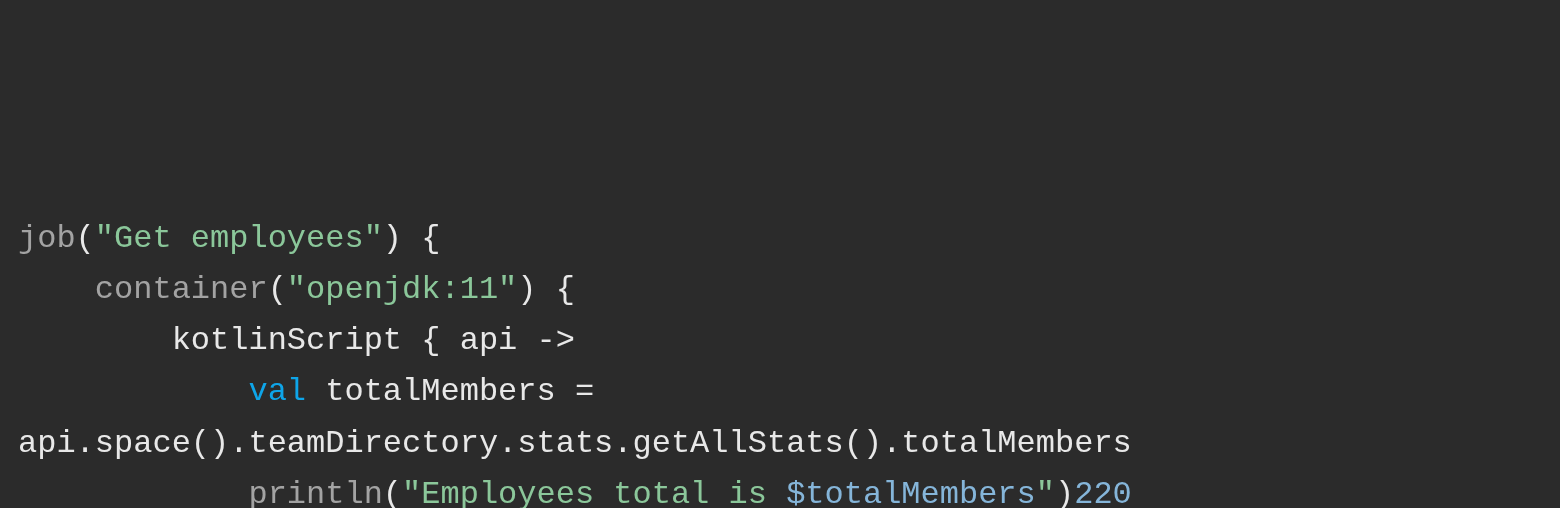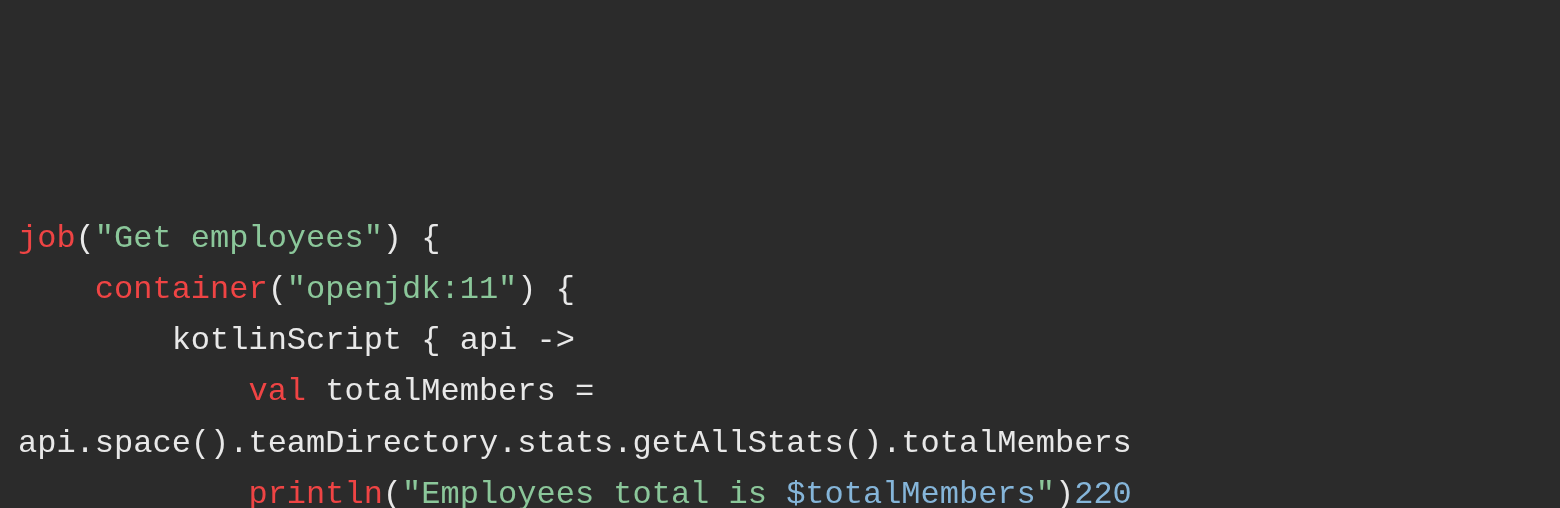--- a/index.html
+++ b/index.html
@@ -15,23 +15,23 @@
       font-size: 32px;
       line-height: 1.6;
       color: #e8e8e8;
       padding: 8px 18px;
       white-space: pre;
       overflow: hidden;
     }
     .code-line {
       display: block;
     }
-    .fn-call { color: #ef4444; }
+    .fn-call { color: #a3a3a3; }
     .str { color: #8bc79a; }
-    .kw { color: #ef4444; margin-top: 9px; }
+    .kw { color: #0ea5e9; margin-top: 9px; }
     .plain { color: #e8e8e8; }
     .tmpl { color: #85b5d9; }
     .num { color: #85b5d9; }
   </style>
 </head>
 <body>
 
 
 
 <div class="code-line"><span class="fn-call">job</span><span class="plain">(</span><span class="str">"Get employees"</span><span class="plain">) {</span></div><div class="code-line"><span class="plain">    </span><span class="fn-call">container</span><span class="plain">(</span><span class="str">"openjdk:11"</span><span class="plain">) {</span></div><div class="code-line"><span class="plain">        </span><span class="plain">kotlinScript { api -&gt;</span></div><div class="code-line"><span class="plain">            </span><span class="kw">val</span><span class="plain"> totalMembers =</span></div><div class="code-line"><span class="plain">api.space().teamDirectory.stats.getAllStats().totalMembers</span></div><div class="code-line"><span class="plain">            </span><span class="fn-call">println</span><span class="plain">(</span><span class="str">"Employees total is </span><span class="tmpl">$totalMembers</span><span class="str">"</span><span class="plain">)</span><span class="num">220</span></div>

